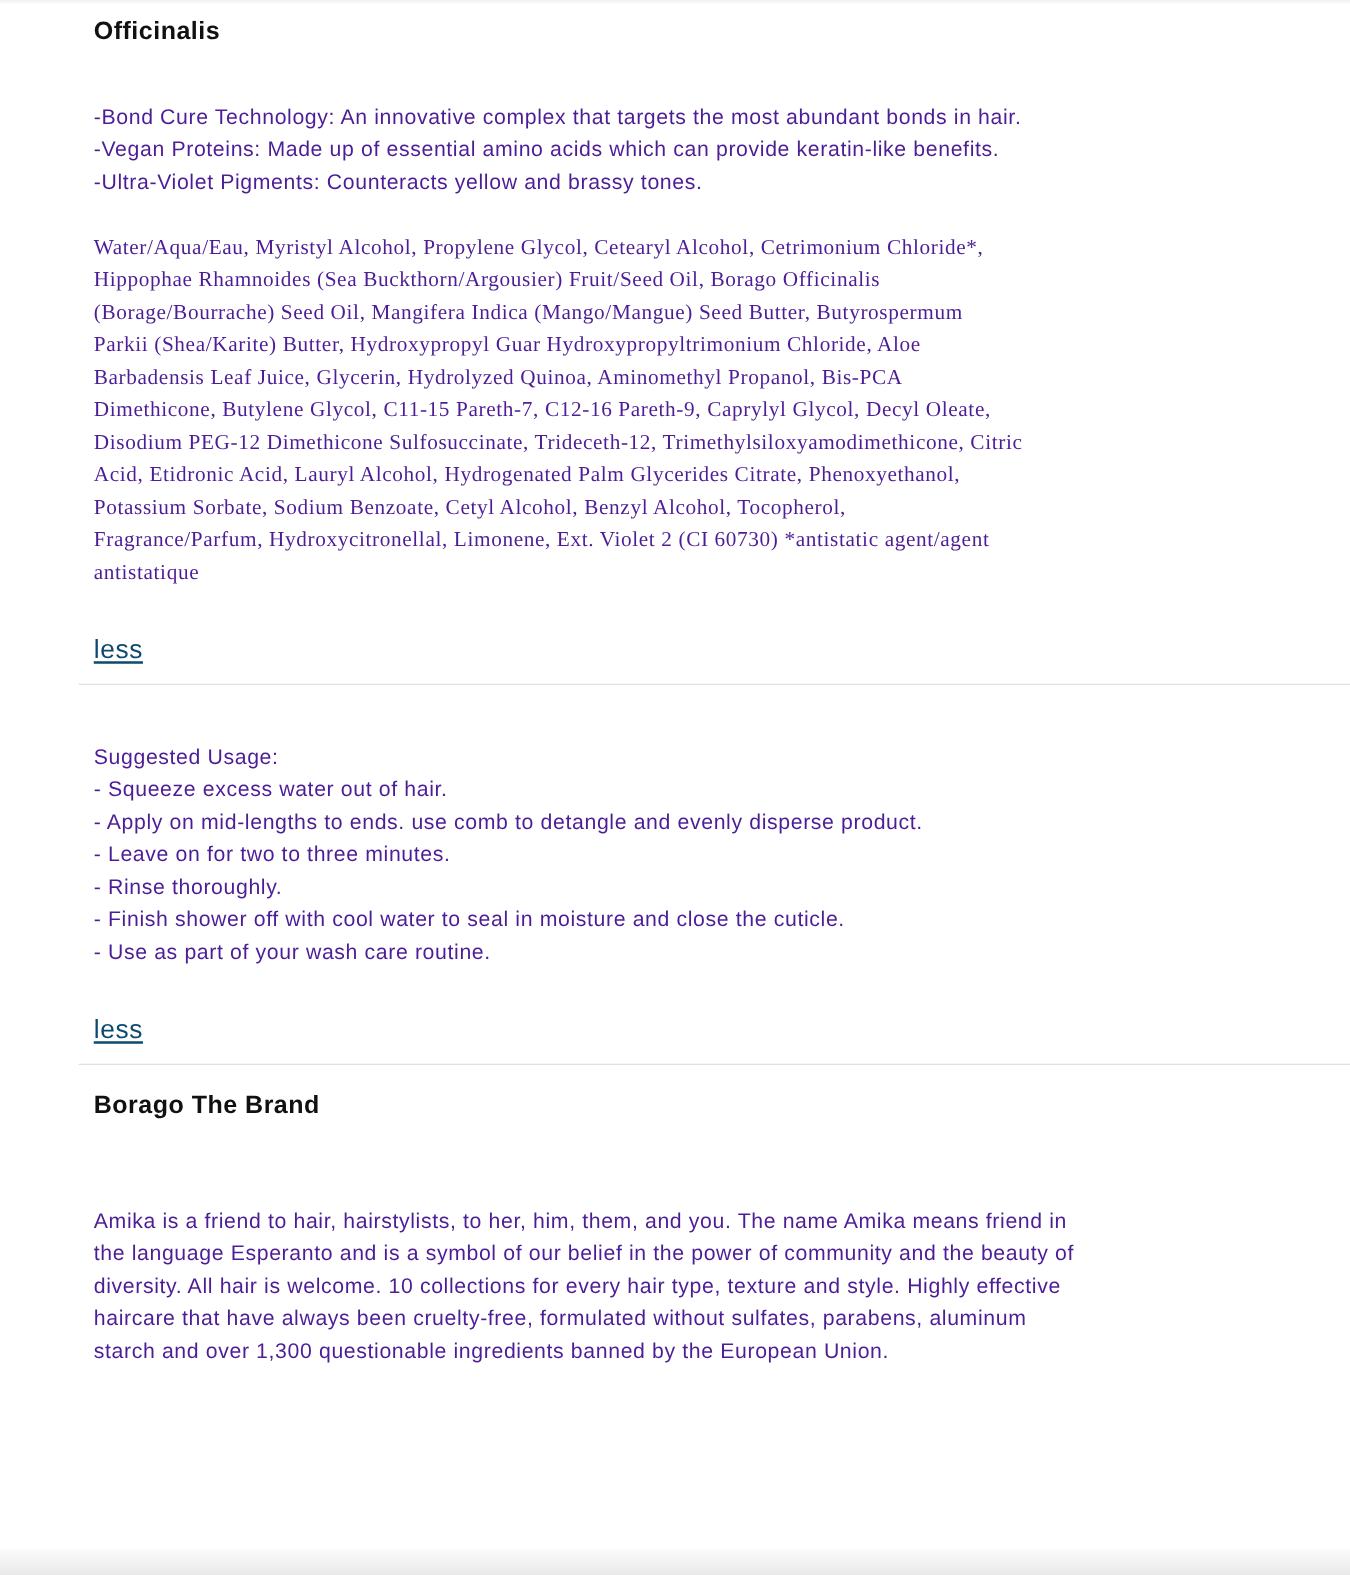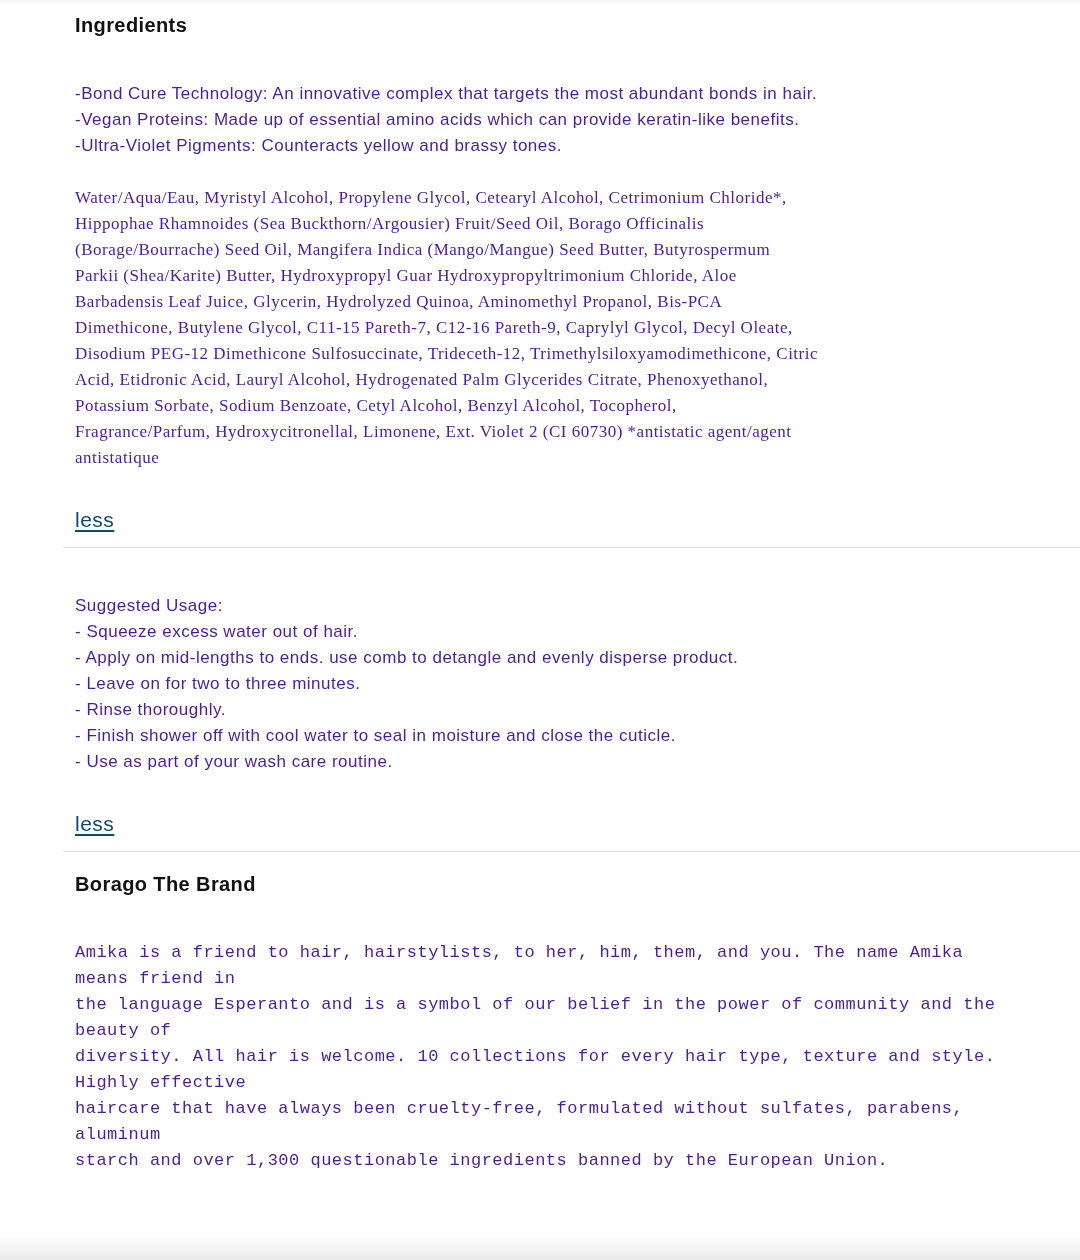--- a/index.html
+++ b/index.html
@@ -36,21 +36,21 @@
     font-size: 17px;
     line-height: 26px;
     letter-spacing: 0.5px;
     color: #4c1d95;
     white-space: pre-line;
   }
   .features   { margin-top: 44px; }
   .list       { margin-top: 26px; font-family: Liberation Serif, serif; }
   .usage      { margin-top: 45px; }
   .recycling  { margin-top: 26px; }
-  .brand-desc { margin-top: 44px; font-family: Liberation Mono, monospace; }
+  .brand-desc { margin-top: 68px; }
   .less-link {
     display: inline-block;
     margin-top: 39px;
     font-size: 21px;
     line-height: 20px;
     letter-spacing: 0.5px;
     color: #0c4a6e;
     text-decoration: underline;
     text-underline-offset: 3px;
     cursor: pointer;
@@ -69,21 +69,21 @@
   }
 </style>
 </head>
 <body>
 
 <div class="top-hairline"></div>
 
 <div class="content">
 
   <section id="sec-ingredients">
-    <h2 class="sec-title">Ingredients</h2>
+    <h2 class="sec-title">Officinalis</h2>
     <p class="body-text features">-Bond Cure Technology: An innovative complex that targets the most abundant bonds in hair.
 -Vegan Proteins: Made up of essential amino acids which can provide keratin-like benefits.
 -Ultra-Violet Pigments: Counteracts yellow and brassy tones.</p>
     <p class="body-text list">Water/Aqua/Eau, Myristyl Alcohol, Propylene Glycol, Cetearyl Alcohol, Cetrimonium Chloride*,
 Hippophae Rhamnoides (Sea Buckthorn/Argousier) Fruit/Seed Oil, Borago Officinalis
 (Borage/Bourrache) Seed Oil, Mangifera Indica (Mango/Mangue) Seed Butter, Butyrospermum
 Parkii (Shea/Karite) Butter, Hydroxypropyl Guar Hydroxypropyltrimonium Chloride, Aloe
 Barbadensis Leaf Juice, Glycerin, Hydrolyzed Quinoa, Aminomethyl Propanol, Bis-PCA
 Dimethicone, Butylene Glycol, C11-15 Pareth-7, C12-16 Pareth-9, Caprylyl Glycol, Decyl Oleate,
 Disodium PEG-12 Dimethicone Sulfosuccinate, Trideceth-12, Trimethylsiloxyamodimethicone, Citric

